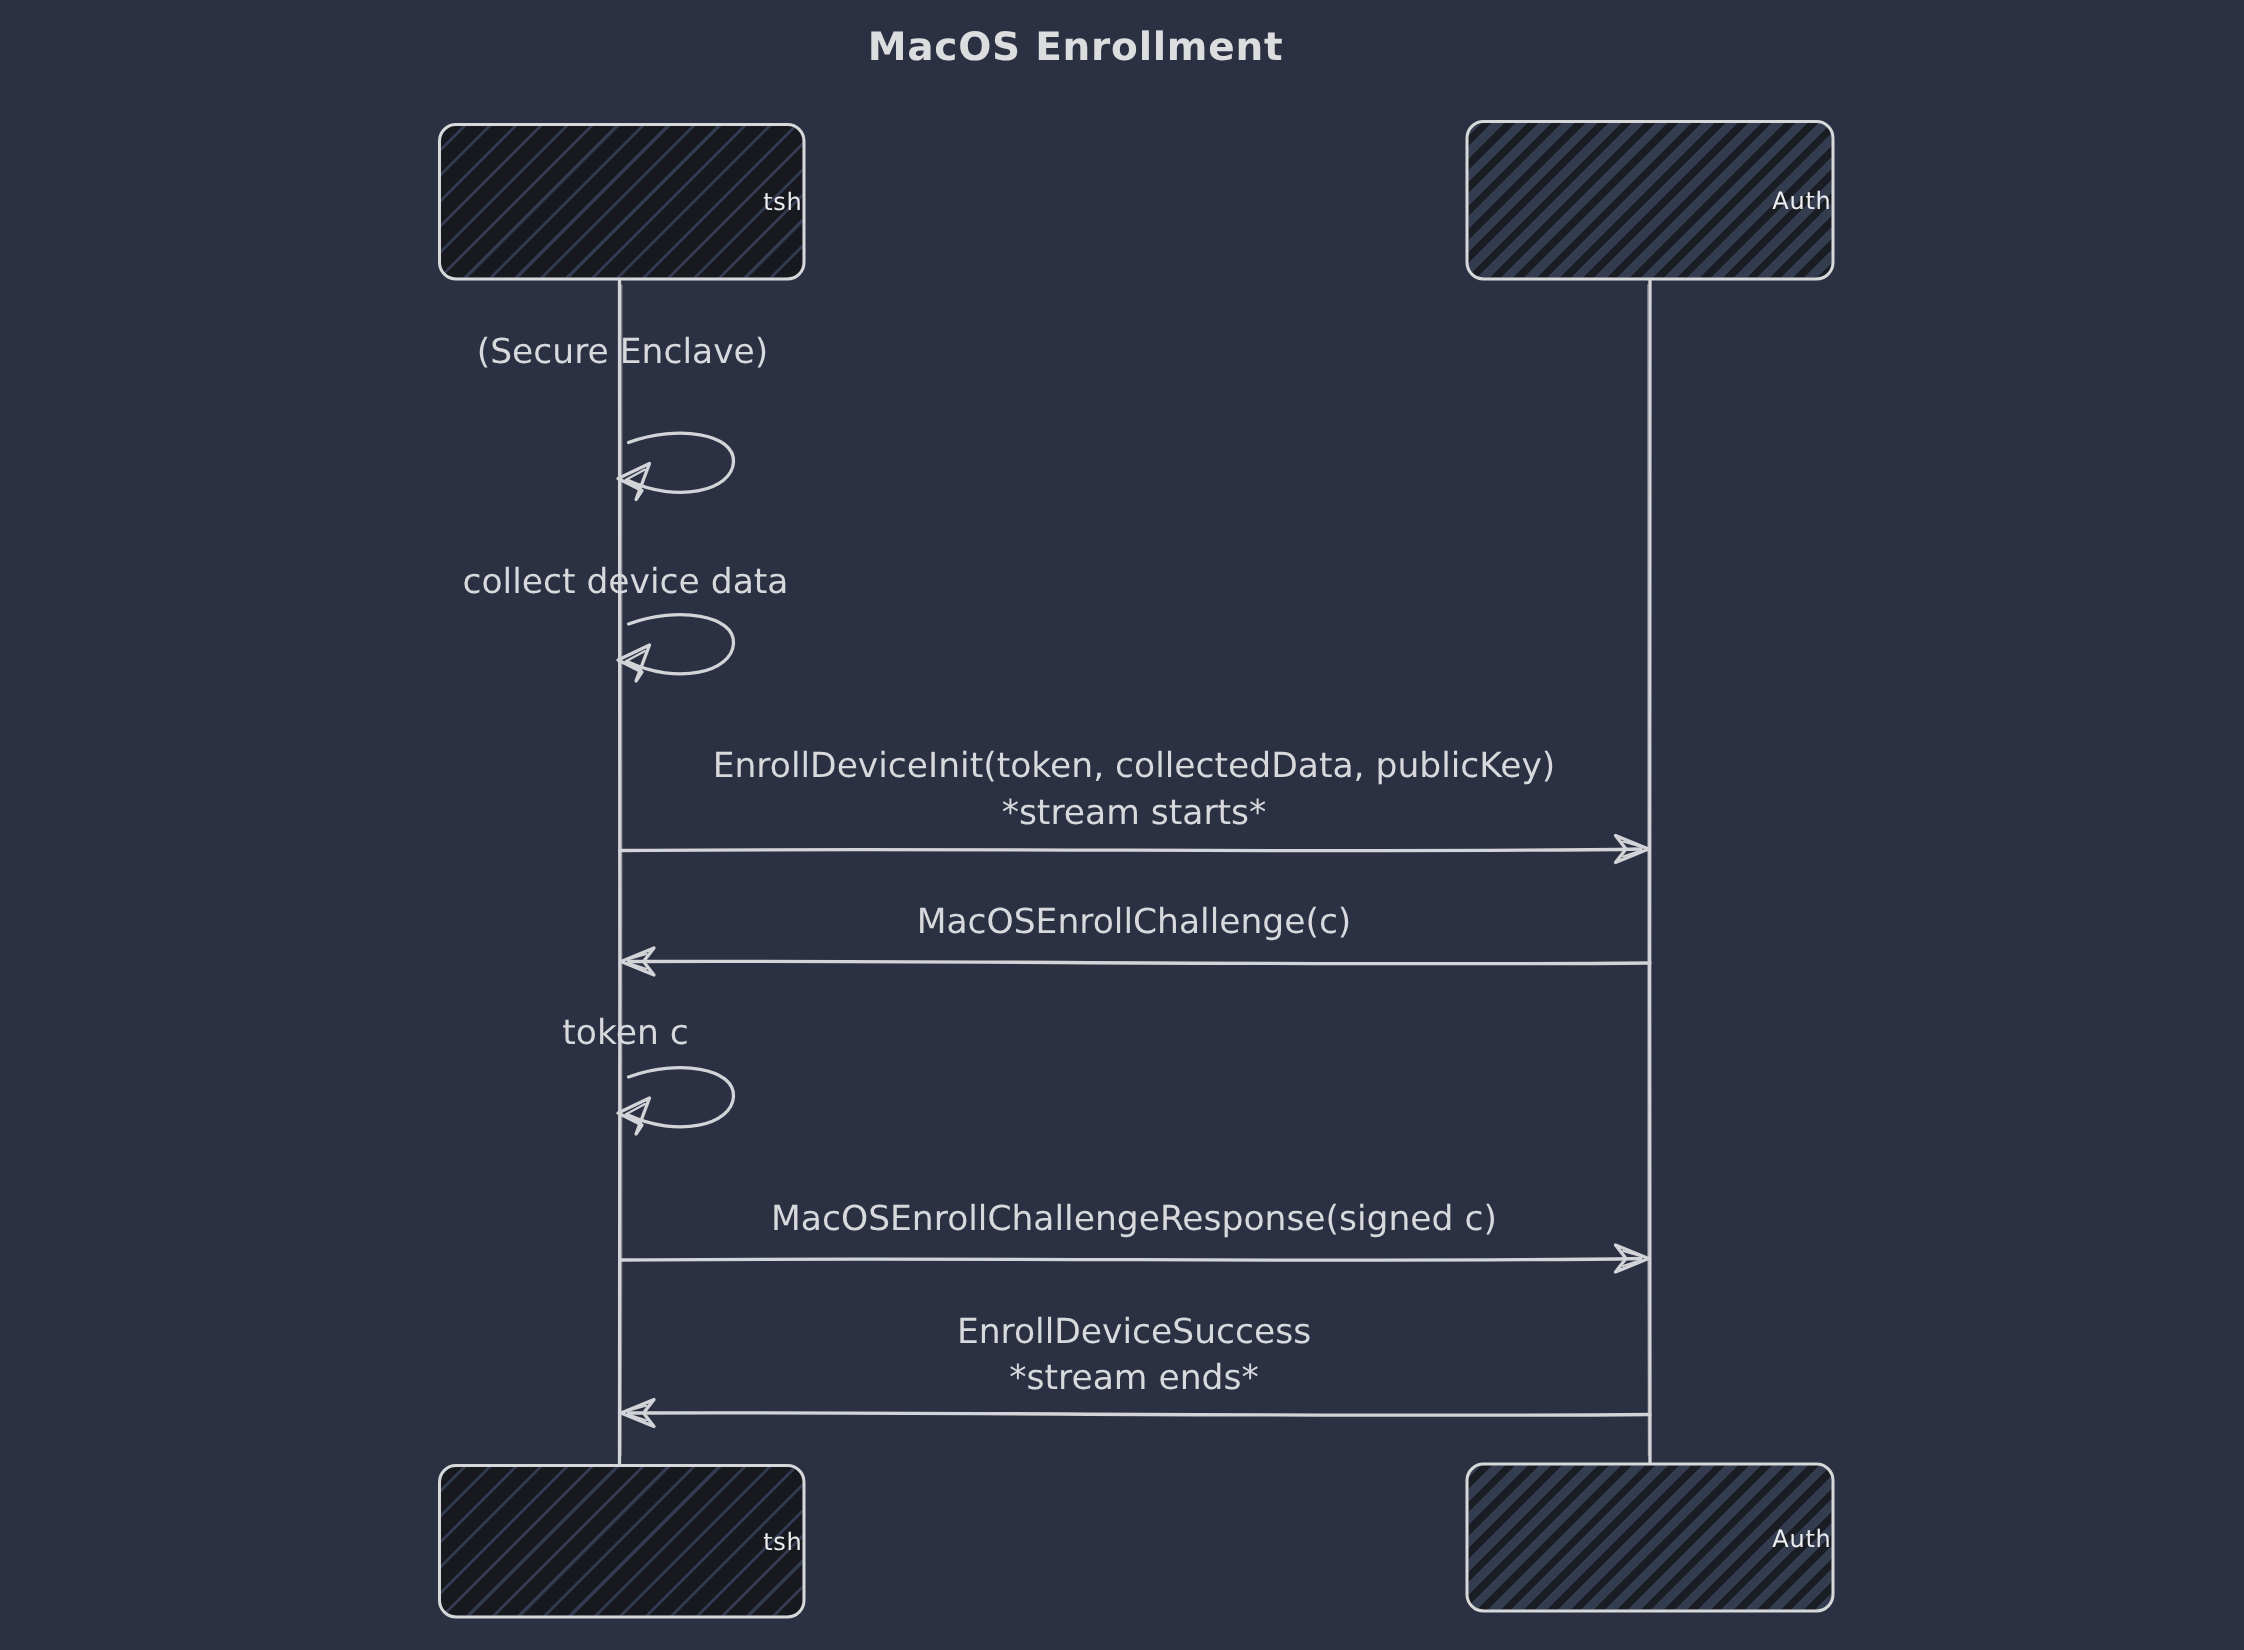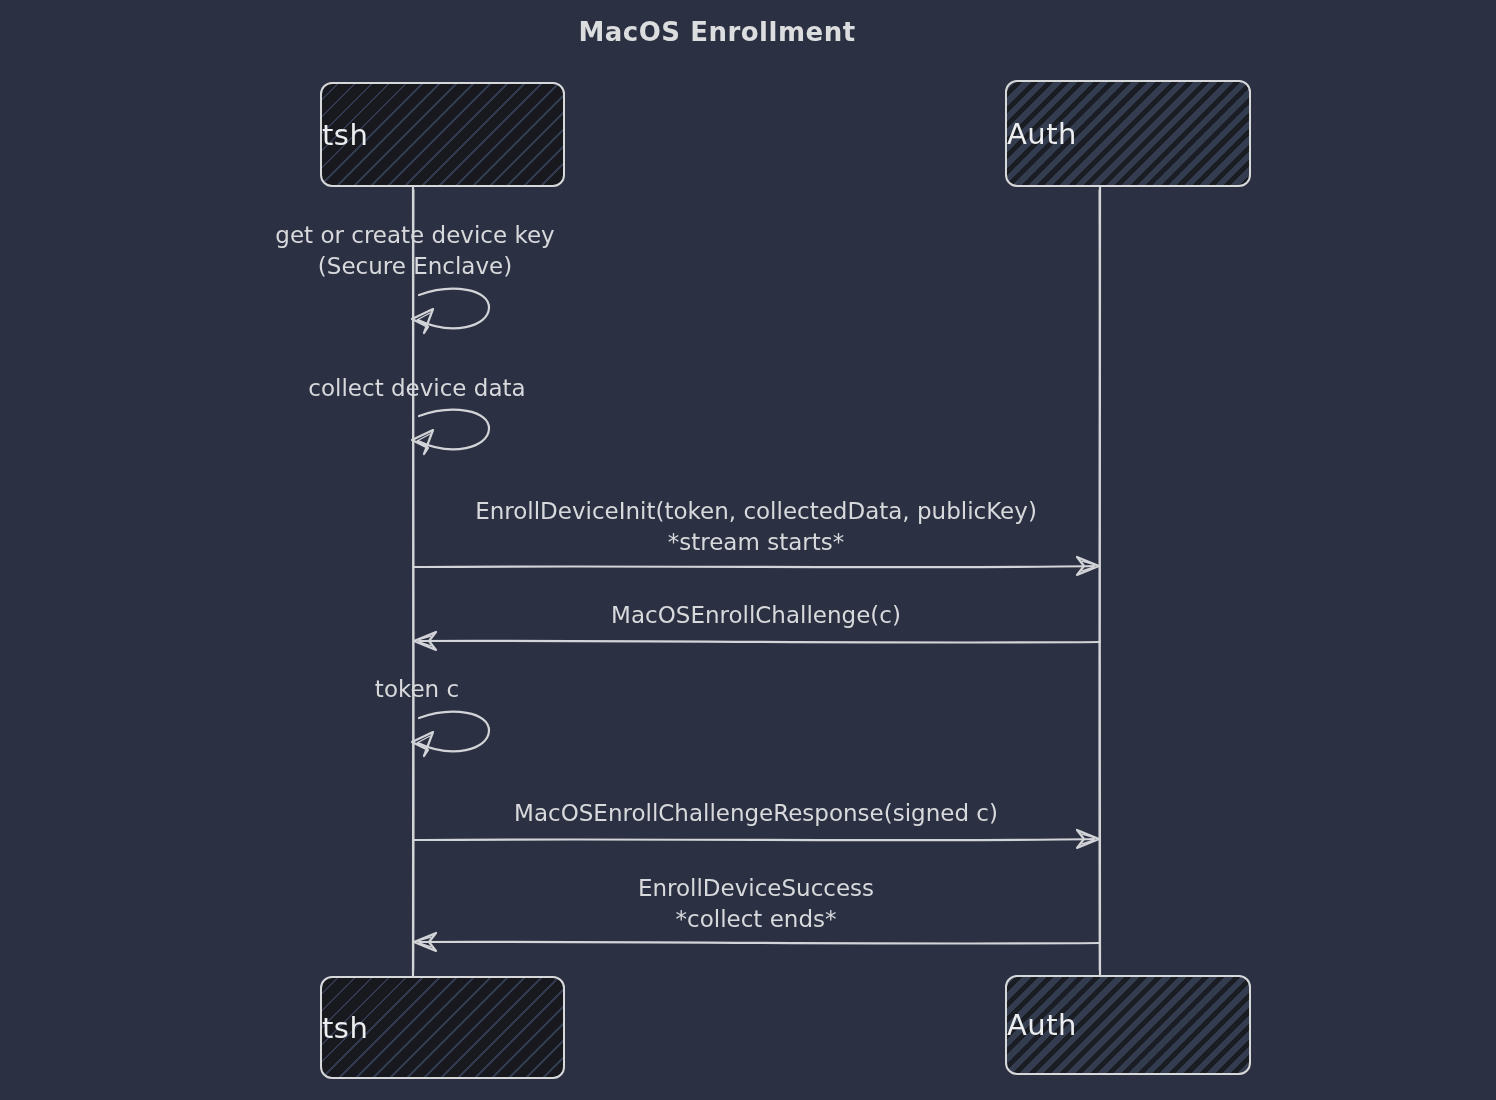--- a/index.html
+++ b/index.html
@@ -23,25 +23,24 @@
     white-space: nowrap;
     color: #dcdddf;
   }
   .actor {
     position: absolute;
     box-sizing: border-box;
     border: 2.5px solid #d7d8da;
     border-radius: 12px;
     display: flex;
     align-items: center;
-    justify-content: flex-start;
-    font-size: 29px;
+    justify-content: flex-end;
+    font-size: 16px;
     color: #ecedee;
     letter-spacing: 0.5px;
-    margin-left: 28px;
   }
   .fill-dark {
     background: repeating-linear-gradient(
       135deg,
       #17191f 0px, #17191f 10px,
       #323a50 10px, #323a50 12px
     );
   }
   .fill-striped {
     background: repeating-linear-gradient(
@@ -149,21 +148,20 @@
     <span>Auth</span>
   </div>
   <div class="actor bottom-tsh fill-dark">
     <span>tsh</span>
   </div>
   <div class="actor bottom-auth fill-striped">
     <span>Auth</span>
   </div>
 
   <div class="label self-1">
-    <div>get or create device key</div>
     <div>(Secure Enclave)</div>
   </div>
   <div class="label self-2">
     <div>collect device data</div>
   </div>
   <div class="label self-3">
     <div>token c</div>
   </div>
 
   <div class="label msg-1">
@@ -171,16 +169,16 @@
     <div>*stream starts*</div>
   </div>
   <div class="label msg-2">
     <div>MacOSEnrollChallenge(c)</div>
   </div>
   <div class="label msg-3">
     <div>MacOSEnrollChallengeResponse(signed c)</div>
   </div>
   <div class="label msg-4">
     <div>EnrollDeviceSuccess</div>
-    <div>*collect ends*</div>
+    <div>*stream ends*</div>
   </div>
 
 </div>
 
 </body></html>

